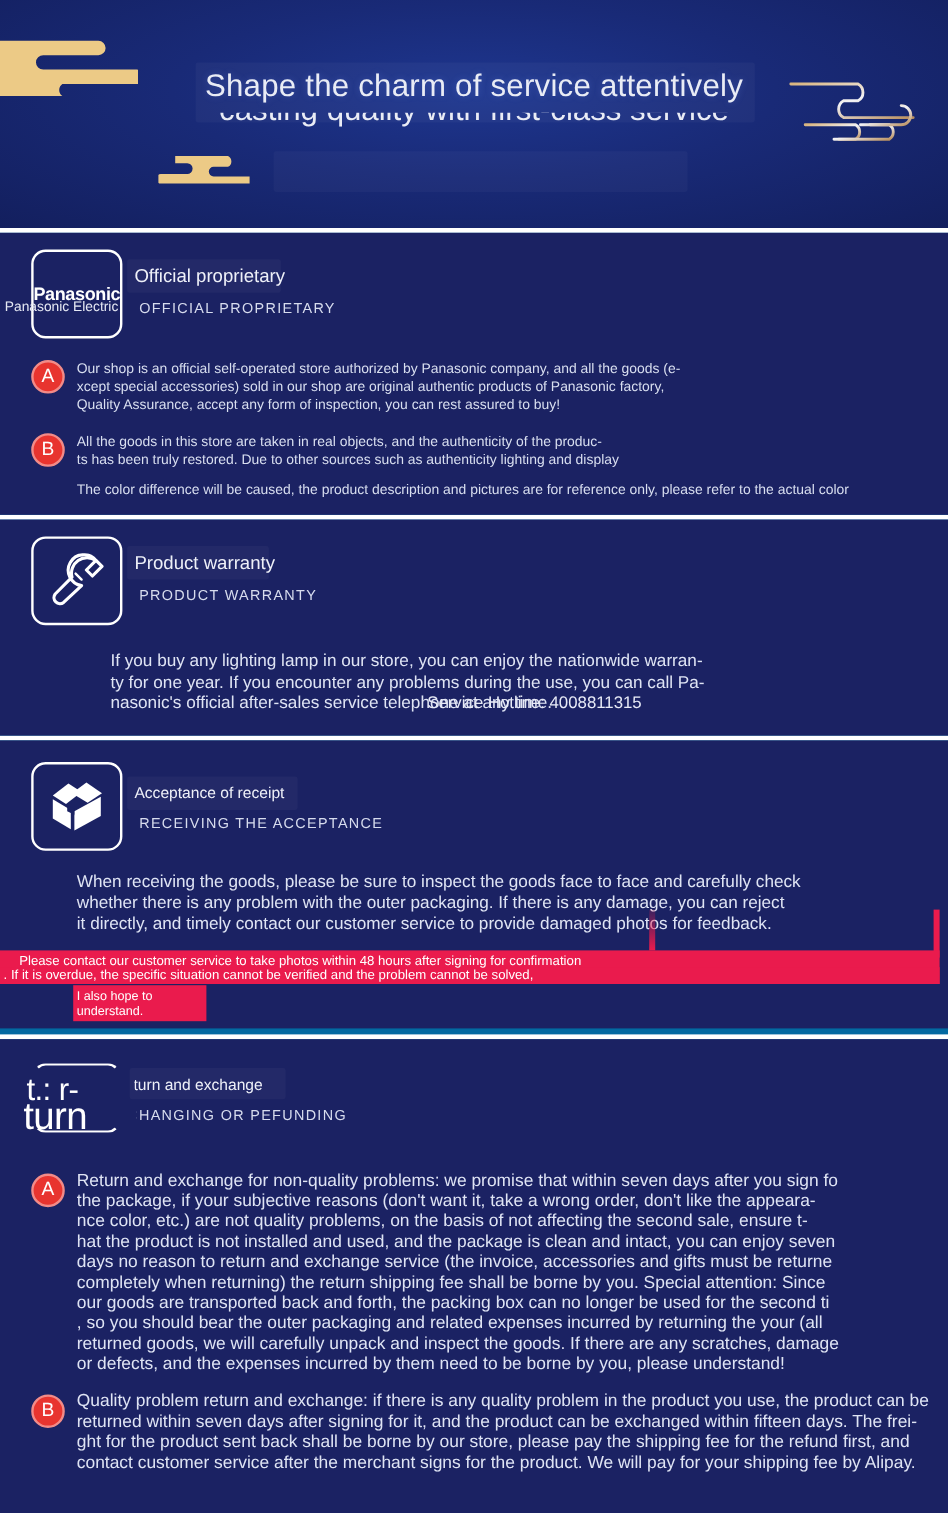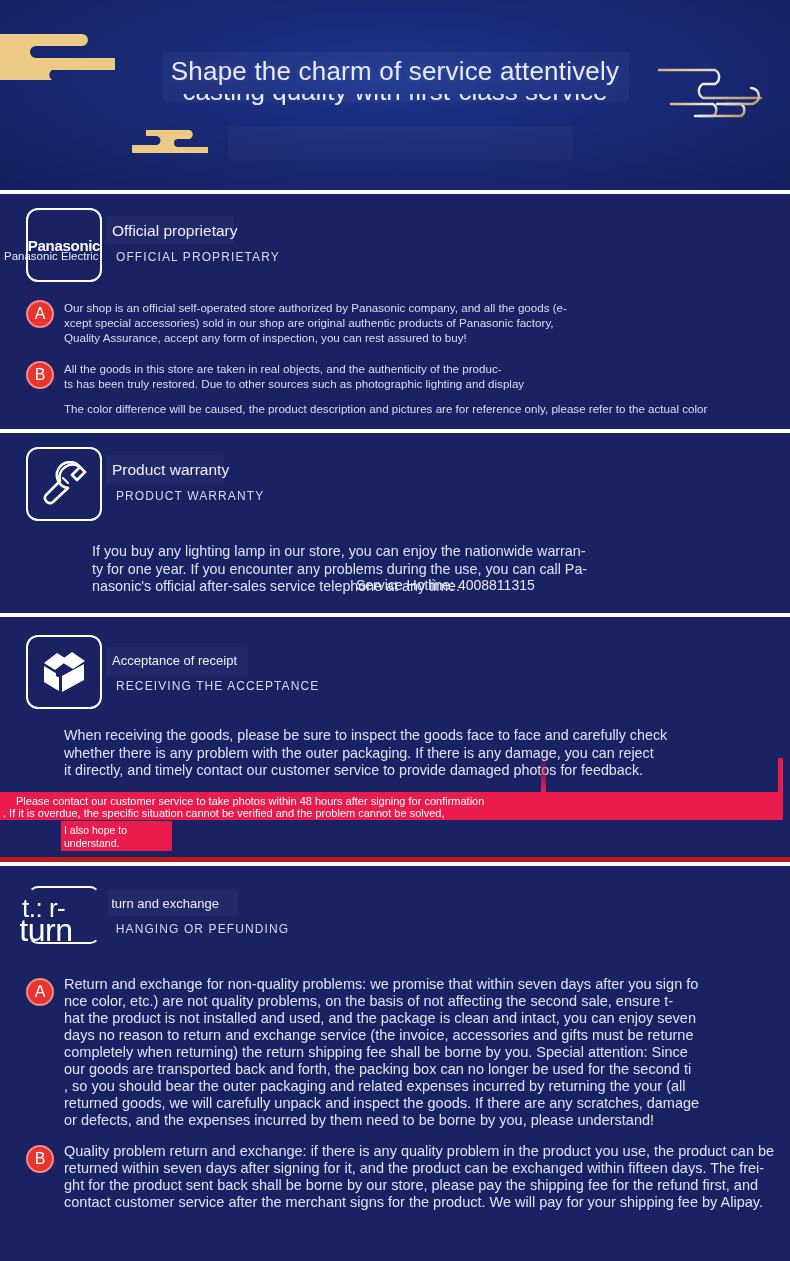--- a/index.html
+++ b/index.html
@@ -7,21 +7,21 @@
     width: 790px;
     height: 1261px;
     background: #1b2263;
     font-family: "Liberation Sans", sans-serif;
     overflow: hidden;
   }
   .page {
     position: relative;
     width: 790px;
     height: 1261px;
-    background: #b91c1c;
+    background: #0369a1;
     overflow: hidden;
   }
 
   
   .banner {
     position: relative;
     width: 790px;
     height: 190px;
     background: radial-gradient(ellipse at 50% 40%, #1e368f 0%, #192a77 45%, #131f5e 100%);
     overflow: hidden;
@@ -320,21 +320,21 @@
     <div class="bullet-row" style="margin-top:14px;">
       <div class="badge" style="top:0;">A</div>
       <div class="body-text">Our shop is an official self-operated store authorized by Panasonic company, and all the goods (e-</div>
       <div class="body-text">xcept special accessories) sold in our shop are original authentic products of Panasonic factory,</div>
       <div class="body-text" style="">Quality Assurance, accept any form of inspection, you can rest assured to buy!</div>
     </div>
 
     <div class="bullet-row" style="margin-top:16px;">
       <div class="badge" style="top:0;">B</div>
       <div class="body-text">All the goods in this store are taken in real objects, and the authenticity of the produc-</div>
-      <div class="body-text">ts has been truly restored. Due to other sources such as photographic lighting and display</div>
+      <div class="body-text">ts has been truly restored. Due to other sources such as authenticity lighting and display</div>
       <div class="body-text nowrapline" style="margin-top:10px;">The color difference will be caused, the product description and pictures are for reference only, please refer to the actual color</div>
     </div>
   </div>
 
   <div class="divider"></div>
 
   <div class="section" style="height:180px;">
     <div class="sec-head">
       <div class="icon-box">
         <svg width="50" height="46" viewBox="0 0 50 46" fill="none" stroke="#ffffff" stroke-width="2.6" stroke-linejoin="round" stroke-linecap="round">
@@ -414,20 +414,21 @@
         <div class="sec-title" style="position:relative;left:-8px;top:0;font-size:13px;">eturn and exchange</div>
       </div>
       <div class="ret-clip" style="left:114px;top:56px;width:200px;height:18px;">
         <div class="sec-sub" style="position:relative;left:-8px;top:0;">CHANGING OR PEFUNDING</div>
       </div>
     </div>
 
     <div class="bullet-row" style="margin-top:10px;padding-right:0;">
       <div class="badge" style="top:2px;">A</div>
       <div class="body-text big nowrapline">Return and exchange for non-quality problems: we promise that within seven days after you sign fo</div>
+      <div class="body-text big nowrapline">the package, if your subjective reasons (don't want it, take a wrong order, don't like the appeara-</div>
       <div class="body-text big nowrapline">nce color, etc.) are not quality problems, on the basis of not affecting the second sale, ensure t-</div>
       <div class="body-text big nowrapline">hat the product is not installed and used, and the package is clean and intact, you can enjoy seven</div>
       <div class="body-text big nowrapline">days no reason to return and exchange service (the invoice, accessories and gifts must be returne</div>
       <div class="body-text big nowrapline">completely when returning) the return shipping fee shall be borne by you. Special attention: Since</div>
       <div class="body-text big nowrapline">our goods are transported back and forth, the packing box can no longer be used for the second ti</div>
       <div class="body-text big nowrapline">, so you should bear the outer packaging and related expenses incurred by returning the your (all</div>
       <div class="body-text big nowrapline">returned goods, we will carefully unpack and inspect the goods. If there are any scratches, damage</div>
       <div class="body-text big nowrapline">or defects, and the expenses incurred by them need to be borne by you, please understand!</div>
     </div>
 

